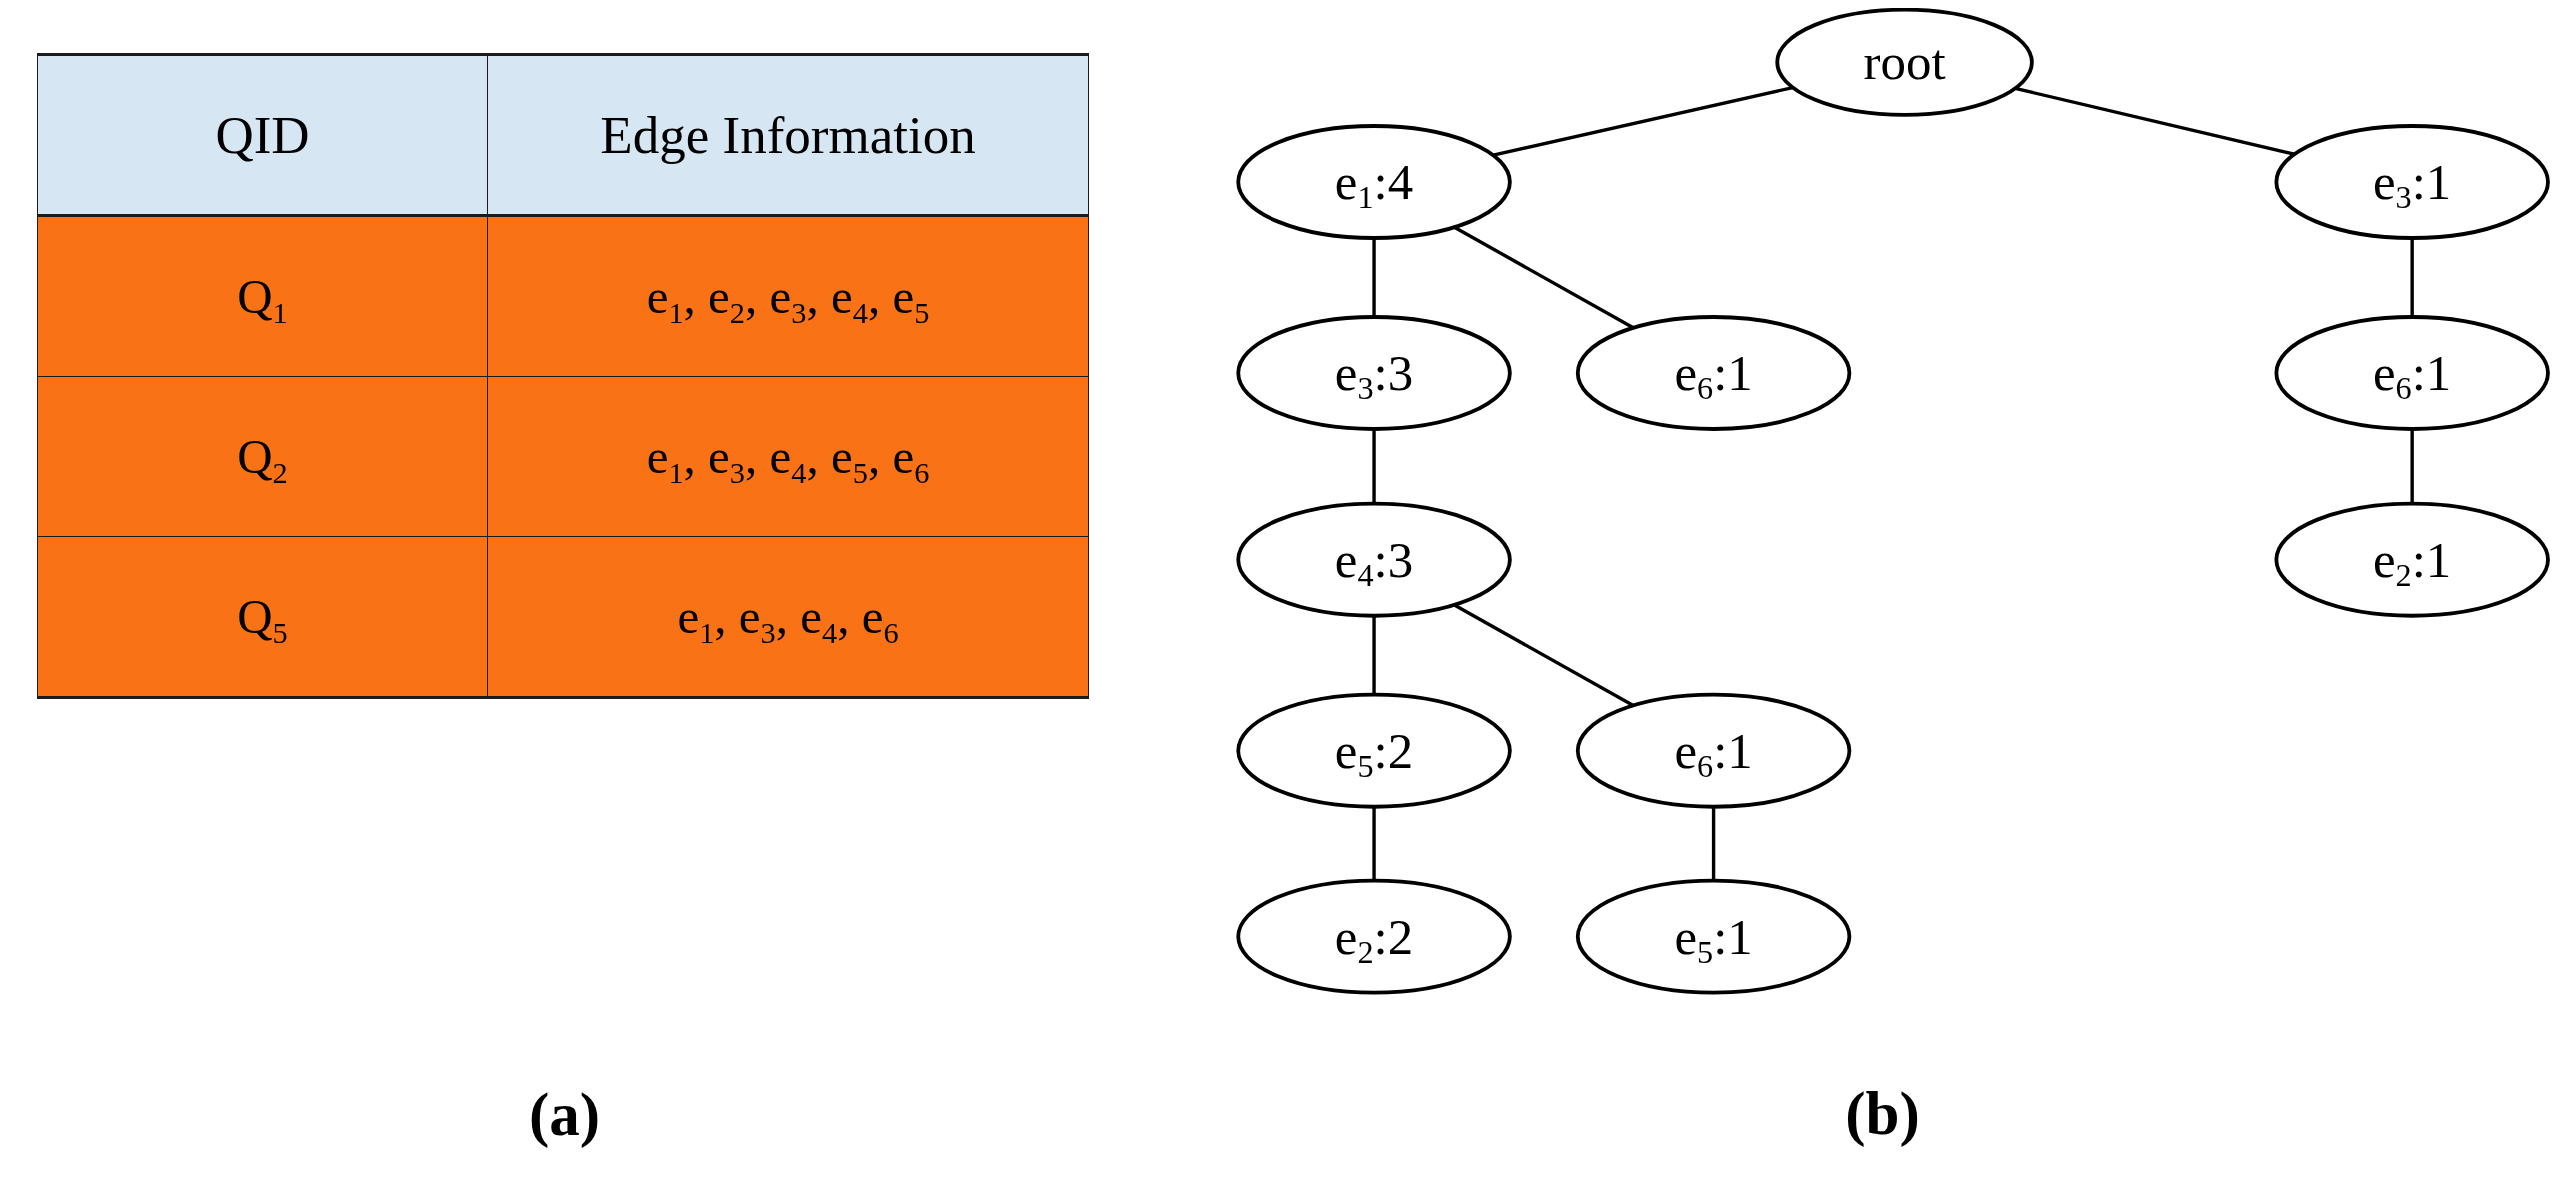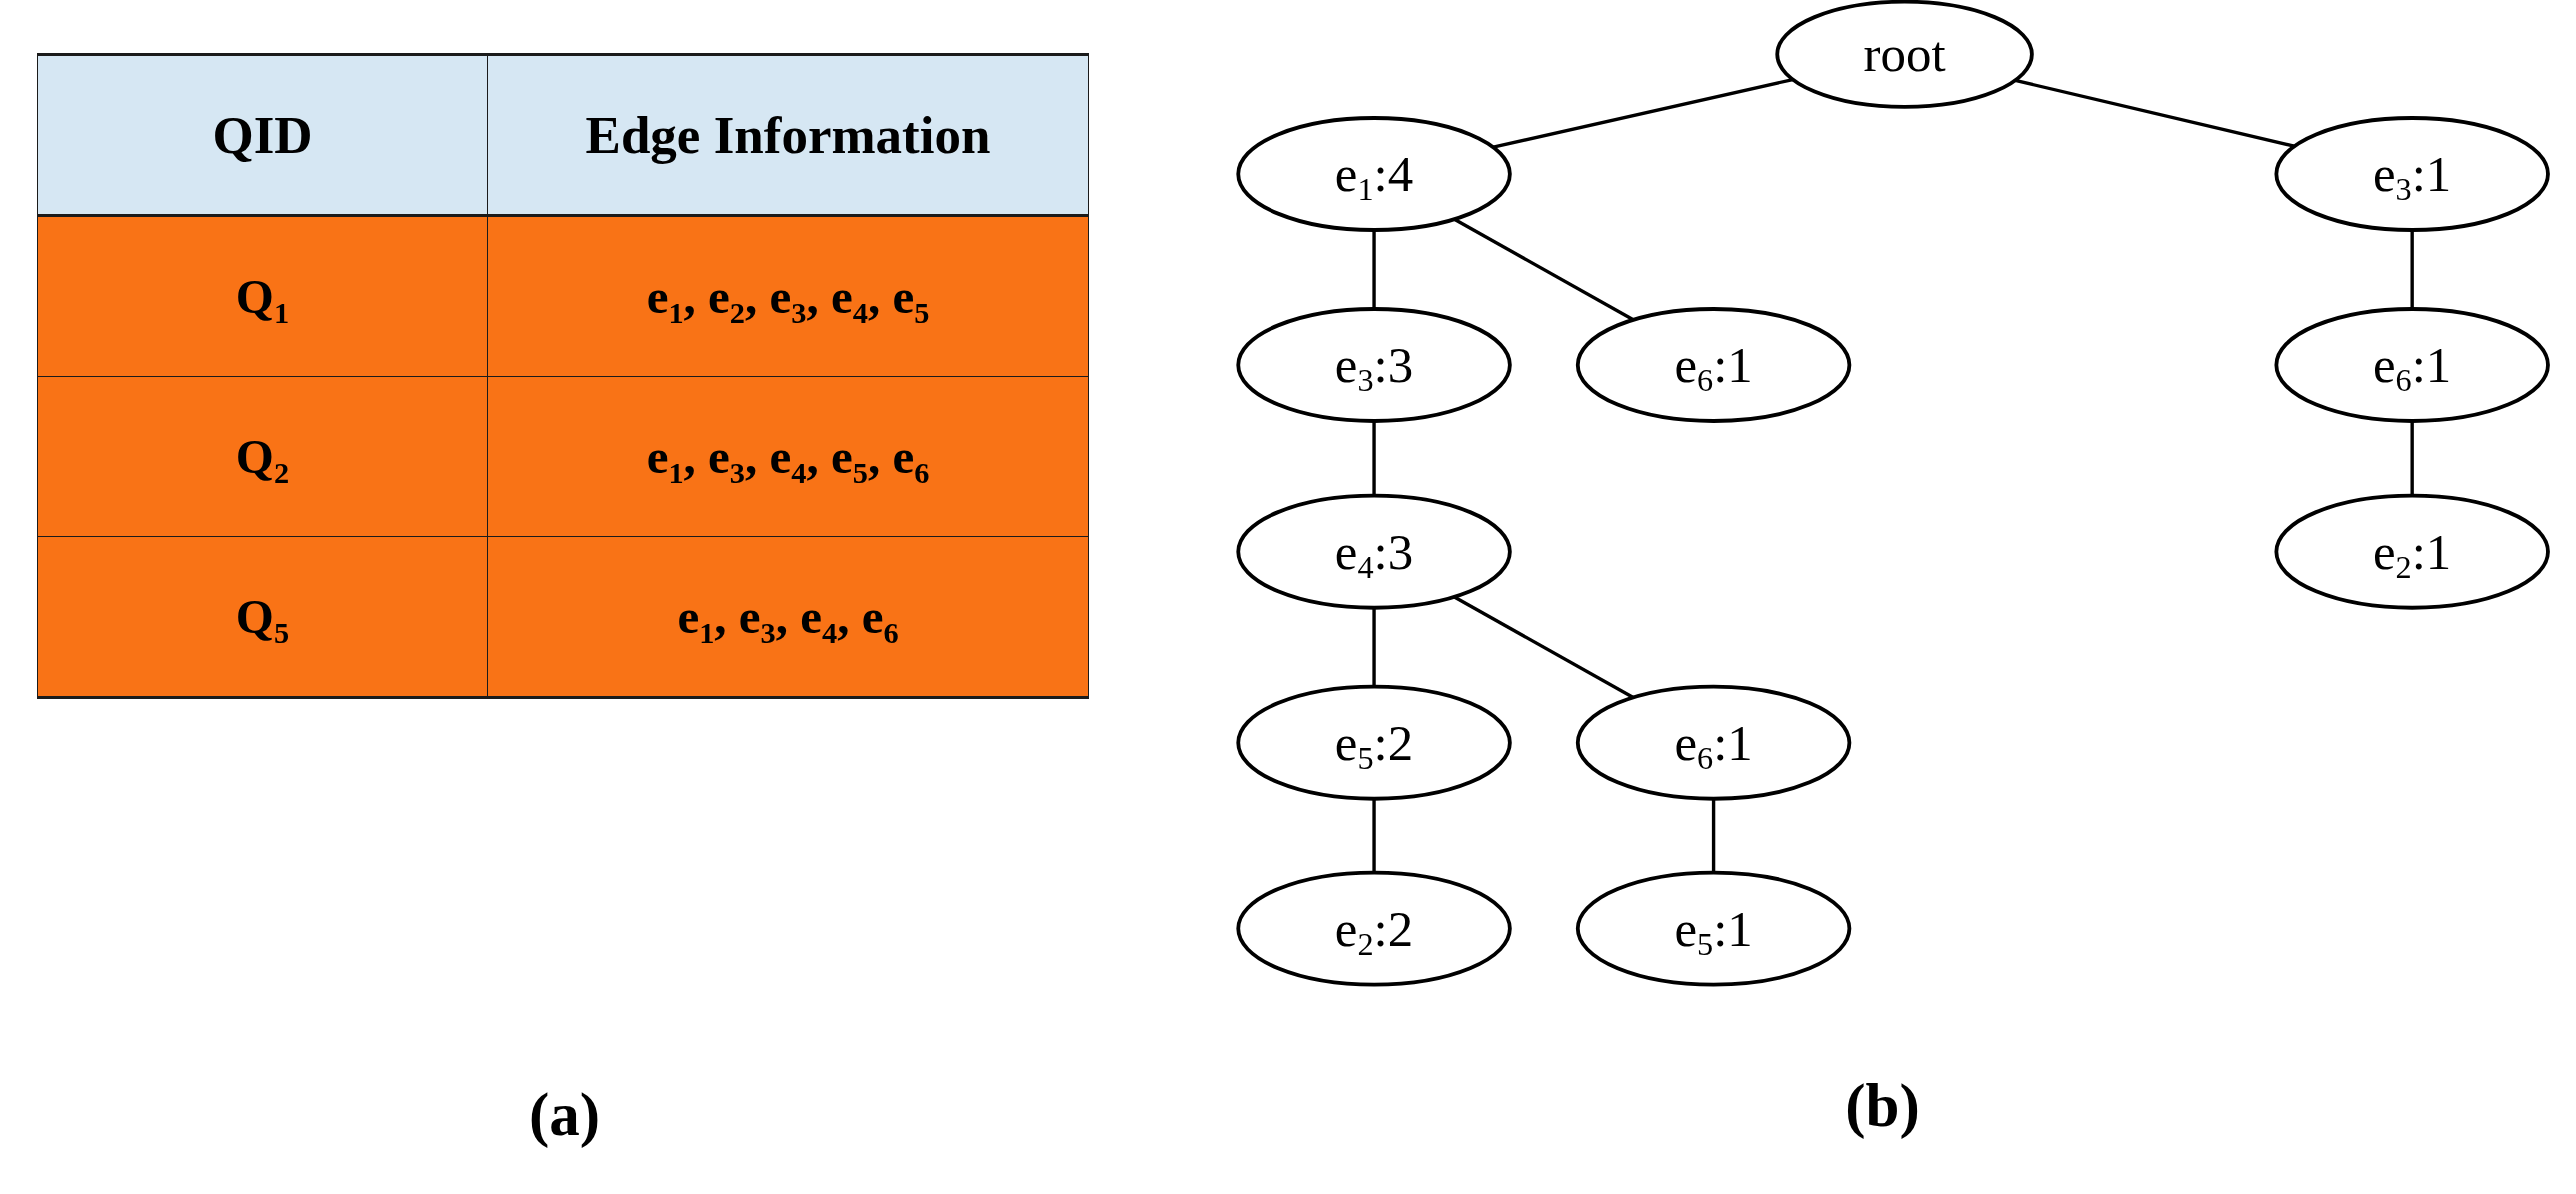--- a/index.html
+++ b/index.html
@@ -34,21 +34,21 @@
   }
   #qid-table col.c-qid   { width: 450px; }
   #qid-table col.c-edges { width: 601px; }
 
   #qid-table th,
   #qid-table td {
     border: 1.7px solid #1b1b1b;
     text-align: center;
     vertical-align: middle;
     color: #000000;
-    font-weight: bold;
+    font-weight: normal;
     padding: 0;
   }
   #qid-table thead th {
     background: #d6e7f3;
     height: 158px;
     font-size: 53px;
     border-top-width: 3.4px;
     border-bottom-width: 3.4px;
   }
   #qid-table tbody td {
@@ -65,21 +65,21 @@
     vertical-align: baseline;
     position: relative;
     top: 0.32em;
     letter-spacing: 0;
   }
 
   
   #panel-b {
     position: absolute;
     left: 1189px;
-    top: 0px;
+    top: 8px;
     width: 1387px;
     height: 1070px;
   }
   #tree-svg {
     position: absolute;
     left: 0;
     top: 0;
     width: 1387px;
     height: 1078px;
   }

